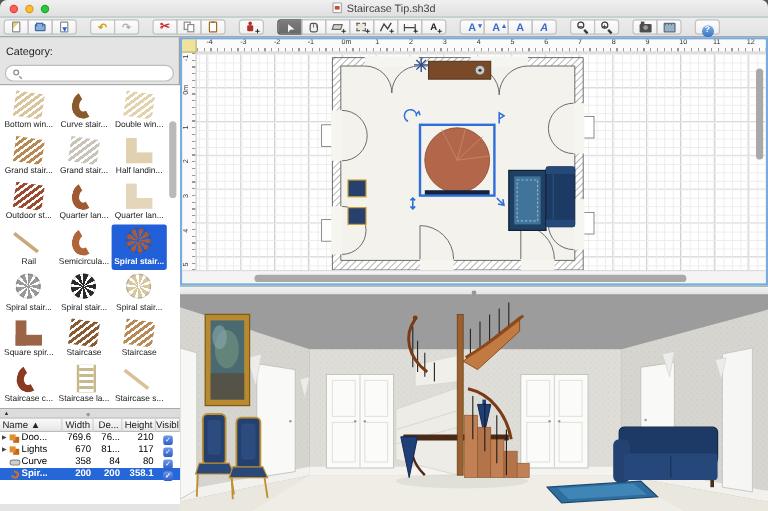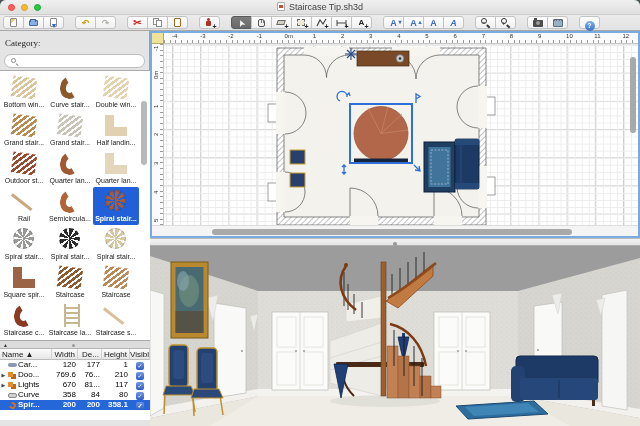--- a/index.html
+++ b/index.html
@@ -60,21 +60,21 @@
   .cam::before{content:'';position:absolute;left:3px;top:1.5px;width:4px;height:4px;border-radius:50%;background:#9a9a9a;}
   .cam::after{content:'';position:absolute;left:1px;top:-1.5px;width:3px;height:2px;background:#4d4d4d;}
   .filmic{position:absolute;left:1px;top:2px;width:10px;height:8px;background:#9ab0c4;border:1px solid #5a6a7a;border-radius:1px;}
   .filmic::before{content:'';position:absolute;left:0;top:0;width:8px;height:1.5px;
     background:repeating-linear-gradient(90deg,#5a6a7a 0 1px,transparent 1px 2.5px);}
   .helpc{display:inline-block;width:10px;height:10px;border-radius:50%;background:linear-gradient(#7fb0e8,#3a72c4);
     color:#fff;font-size:7px;font-weight:bold;line-height:10px;text-align:center;}
   
   #left-panel{position:absolute;left:0;top:31px;width:150px;height:395px;background:#e4e4e4;border-right:1px solid #9f9f9f;}
   #cat-row{position:absolute;left:0;top:3px;width:150px;height:17px;}
-  #cat-label{position:absolute;left:5px;top:4px;font-size:9px;color:#222;font-family:Liberation Serif, serif;}
+  #cat-label{position:absolute;left:5px;top:4px;font-size:9px;color:#222;}
   #cat-select{position:absolute;left:49px;top:1px;width:96px;height:15px;background:#fff;border:1px solid #b2b2b2;
     border-radius:3px;font-size:9px;color:#111;line-height:13px;padding-left:5px;}
   #cat-stepper{position:absolute;right:0;top:0;width:13px;height:13px;border-radius:2px;margin:0;
     background:linear-gradient(#6fa4ef,#2f6be0);color:#fff;font-size:4.5px;line-height:6px;text-align:center;}
   #search{position:absolute;left:4px;top:23px;width:141px;height:14px;background:#fff;border:1px solid #bdbdbd;border-radius:8px;}
   .mag-s{position:absolute;left:6px;top:3px;width:5px;height:5px;border:1.2px solid #8a8a8a;border-radius:50%;}
   .mag-s::after{content:'';position:absolute;left:4px;top:4px;width:3px;height:1.2px;background:#8a8a8a;transform:rotate(45deg);transform-origin:left center;}
   #search input{position:absolute;left:14px;top:1px;width:120px;height:10px;border:none;outline:none;font-size:8px;background:transparent;}
   #catalog{position:absolute;left:0;top:39px;width:150px;height:271px;background:#fff;border-top:1px solid #aaa;border-bottom:1px solid #aaa;overflow:hidden;}
   #cat-grid{position:absolute;left:1px;top:2px;width:138px;display:grid;grid-template-columns:46px 46px 46px;}
@@ -404,31 +404,20 @@
     <div id="ftable">
       <div class="trow" id="thead">
           <span class="tc c-name">Name ▲</span>
           <span class="tc c-w">Width</span>
           <span class="tc c-d">De...</span>
           <span class="tc c-h">Height</span>
           <span class="tc c-v">Visible</span>
         </div>
       <div id="tbody">
           <div class="trow">
-            <span class="tc r-exp"></span>
-            <span class="tc r-ic">
-              <span class="ri ri-car"></span>
-            </span>
-            <span class="tc r-name">Car...</span>
-            <span class="tc c-w">120</span>
-            <span class="tc c-d">177</span>
-            <span class="tc c-h">1</span>
-            <span class="tc c-v"><span class="cb">✓</span></span>
-          </div>
-          <div class="trow">
             <span class="tc r-exp">▶</span>
             <span class="tc r-ic">
               <span class="ri ri-group"></span>
             </span>
             <span class="tc r-name">Doo...</span>
             <span class="tc c-w">769.6</span>
             <span class="tc c-d">76...</span>
             <span class="tc c-h">210</span>
             <span class="tc c-v"><span class="cb">✓</span></span>
           </div>

